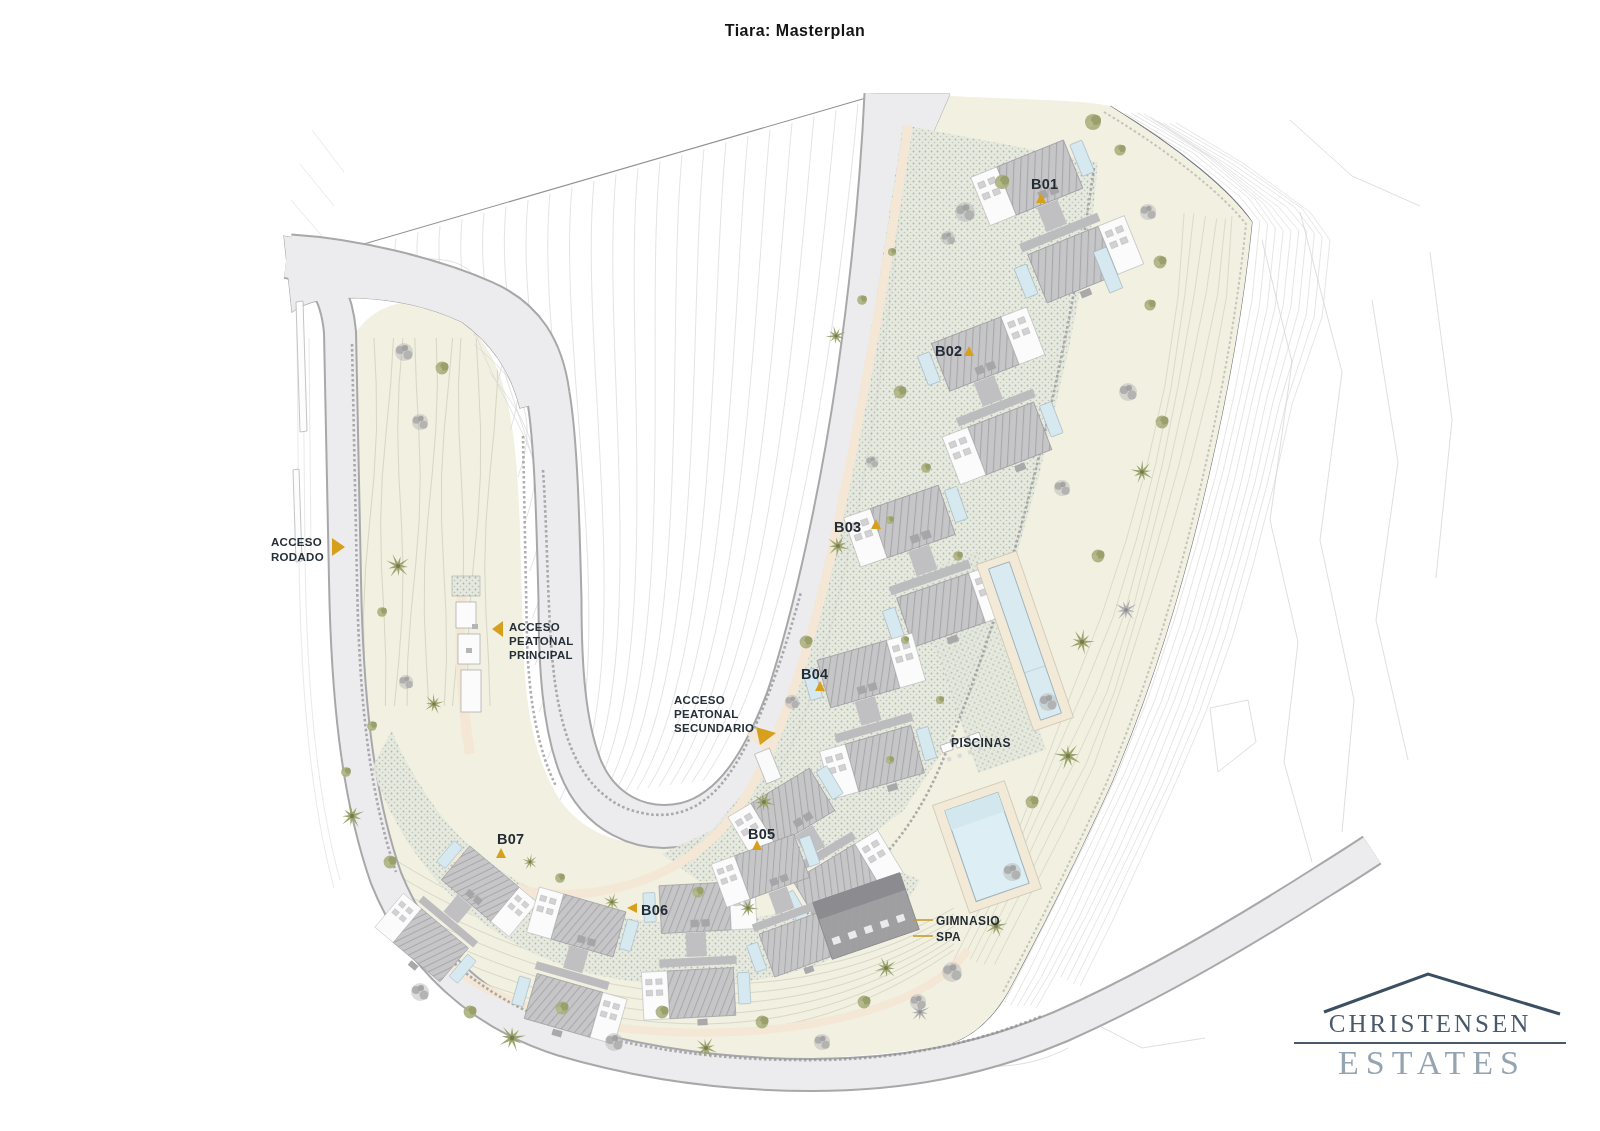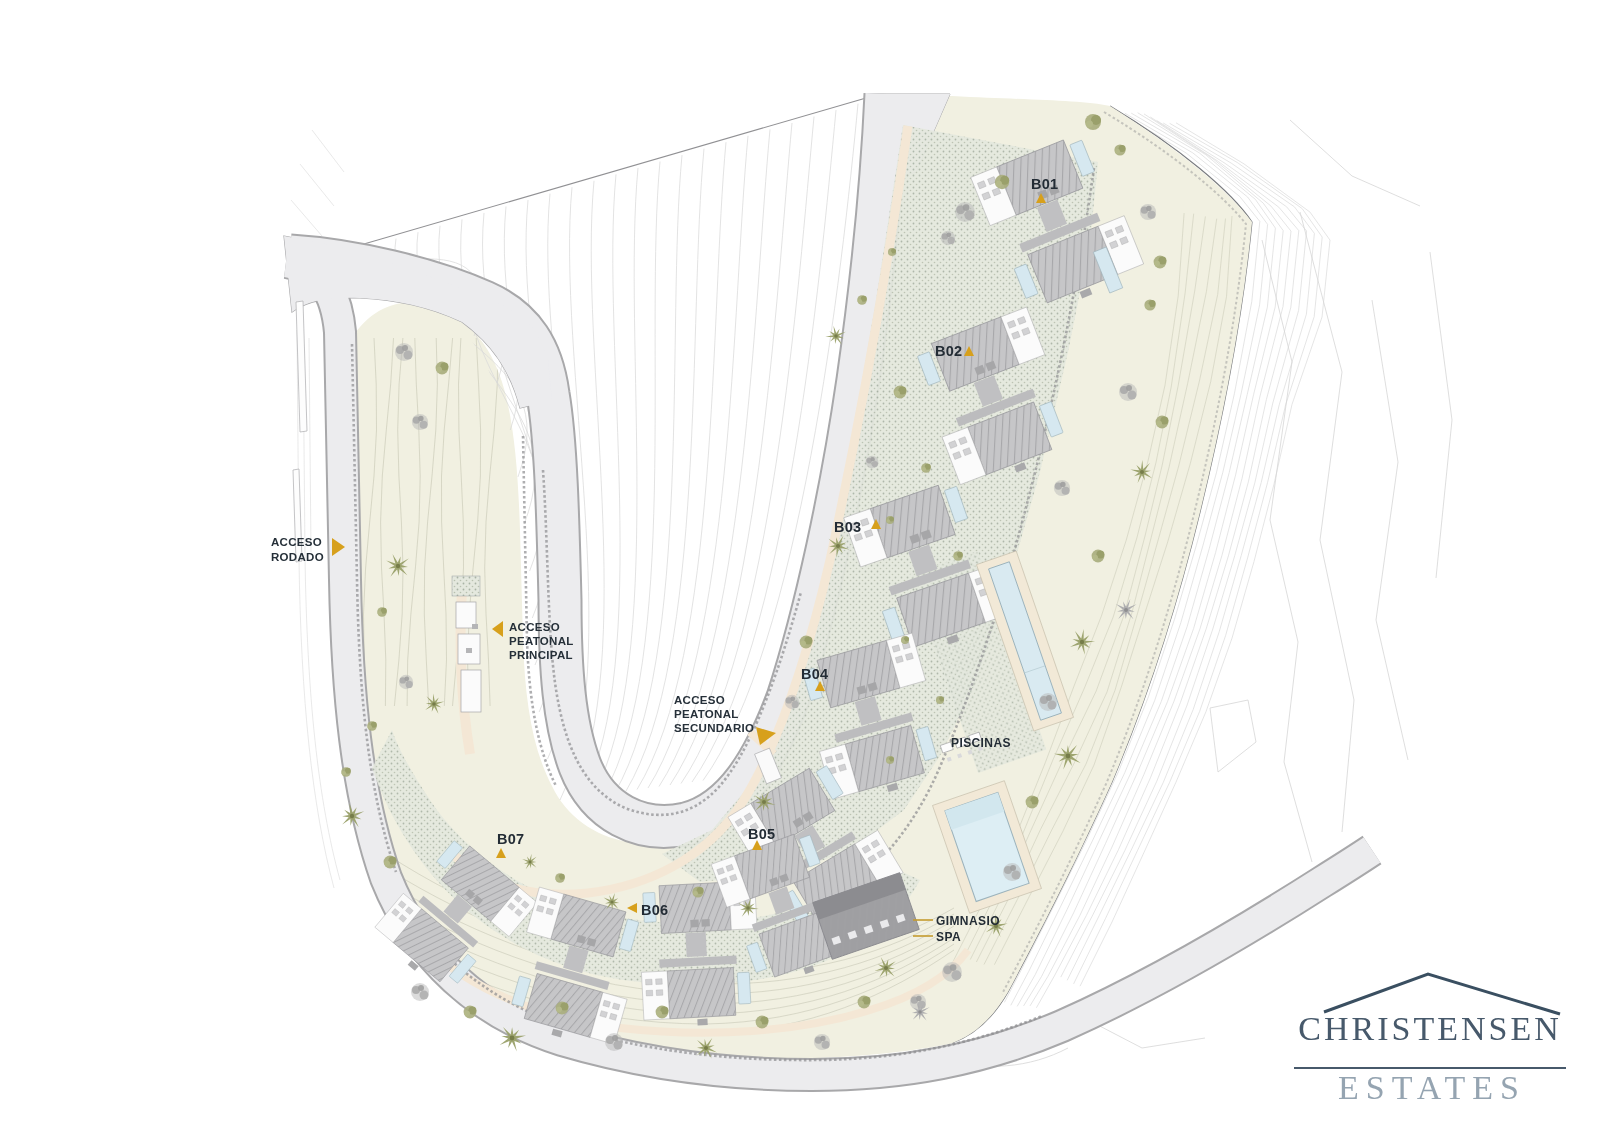--- a/index.html
+++ b/index.html
@@ -12,29 +12,30 @@
           fill:#232c35;letter-spacing:.2px;}
   .alabel{font-family:"Liberation Sans",sans-serif;font-size:11.5px;font-weight:700;
           fill:#263039;letter-spacing:.3px;}
   .flabel{font-family:"Liberation Sans",sans-serif;font-size:12px;font-weight:700;
           fill:#232c35;letter-spacing:.4px;}
   .marker{fill:#d7a01c;}
   .leader{stroke:#c49b2e;stroke-width:1.6;}
   .logo{position:absolute;left:1294px;top:968px;width:272px;text-align:center;
         font-family:"Liberation Serif",serif;}
   .logo-roof{display:block;margin:0 auto -6px auto;}
-  .logo-name{font-size:34px;letter-spacing:3px;color:#47596b;line-height:1.1;
-             border-bottom:2.5px solid #47596b;padding-bottom:20px;}
+  .logo-name{font-size:25px;letter-spacing:3px;color:#47596b;line-height:1.1;
+             border-bottom:2.5px solid #47596b;padding-bottom:4px;}
   .logo-sub{font-size:34px;letter-spacing:7px;color:#95a4b1;line-height:1.05;margin-top:1px;padding-left:4px;}
 </style>
 </head>
 <body>
 
 <div class="stage">
 
+  <div class="page-title">Tiara: Masterplan</div>
 
   <svg class="plan-svg" viewBox="0 0 1600 1131" width="1600" height="1131">
     <defs>
       <pattern id="stripes" width="7" height="7" patternUnits="userSpaceOnUse" patternTransform="rotate(24)">
         <line x1="0" y1="0" x2="0" y2="7" stroke="#a2a2a5" stroke-width="2.3"></line>
       </pattern>
       <pattern id="dots" width="6" height="6" patternUnits="userSpaceOnUse">
         <rect width="6" height="6" fill="#e4e8de"></rect>
         <circle cx="1.5" cy="1.5" r=".9" fill="#a9b3a5"></circle>
         <circle cx="4.5" cy="4.5" r=".8" fill="#b8c0af"></circle>

